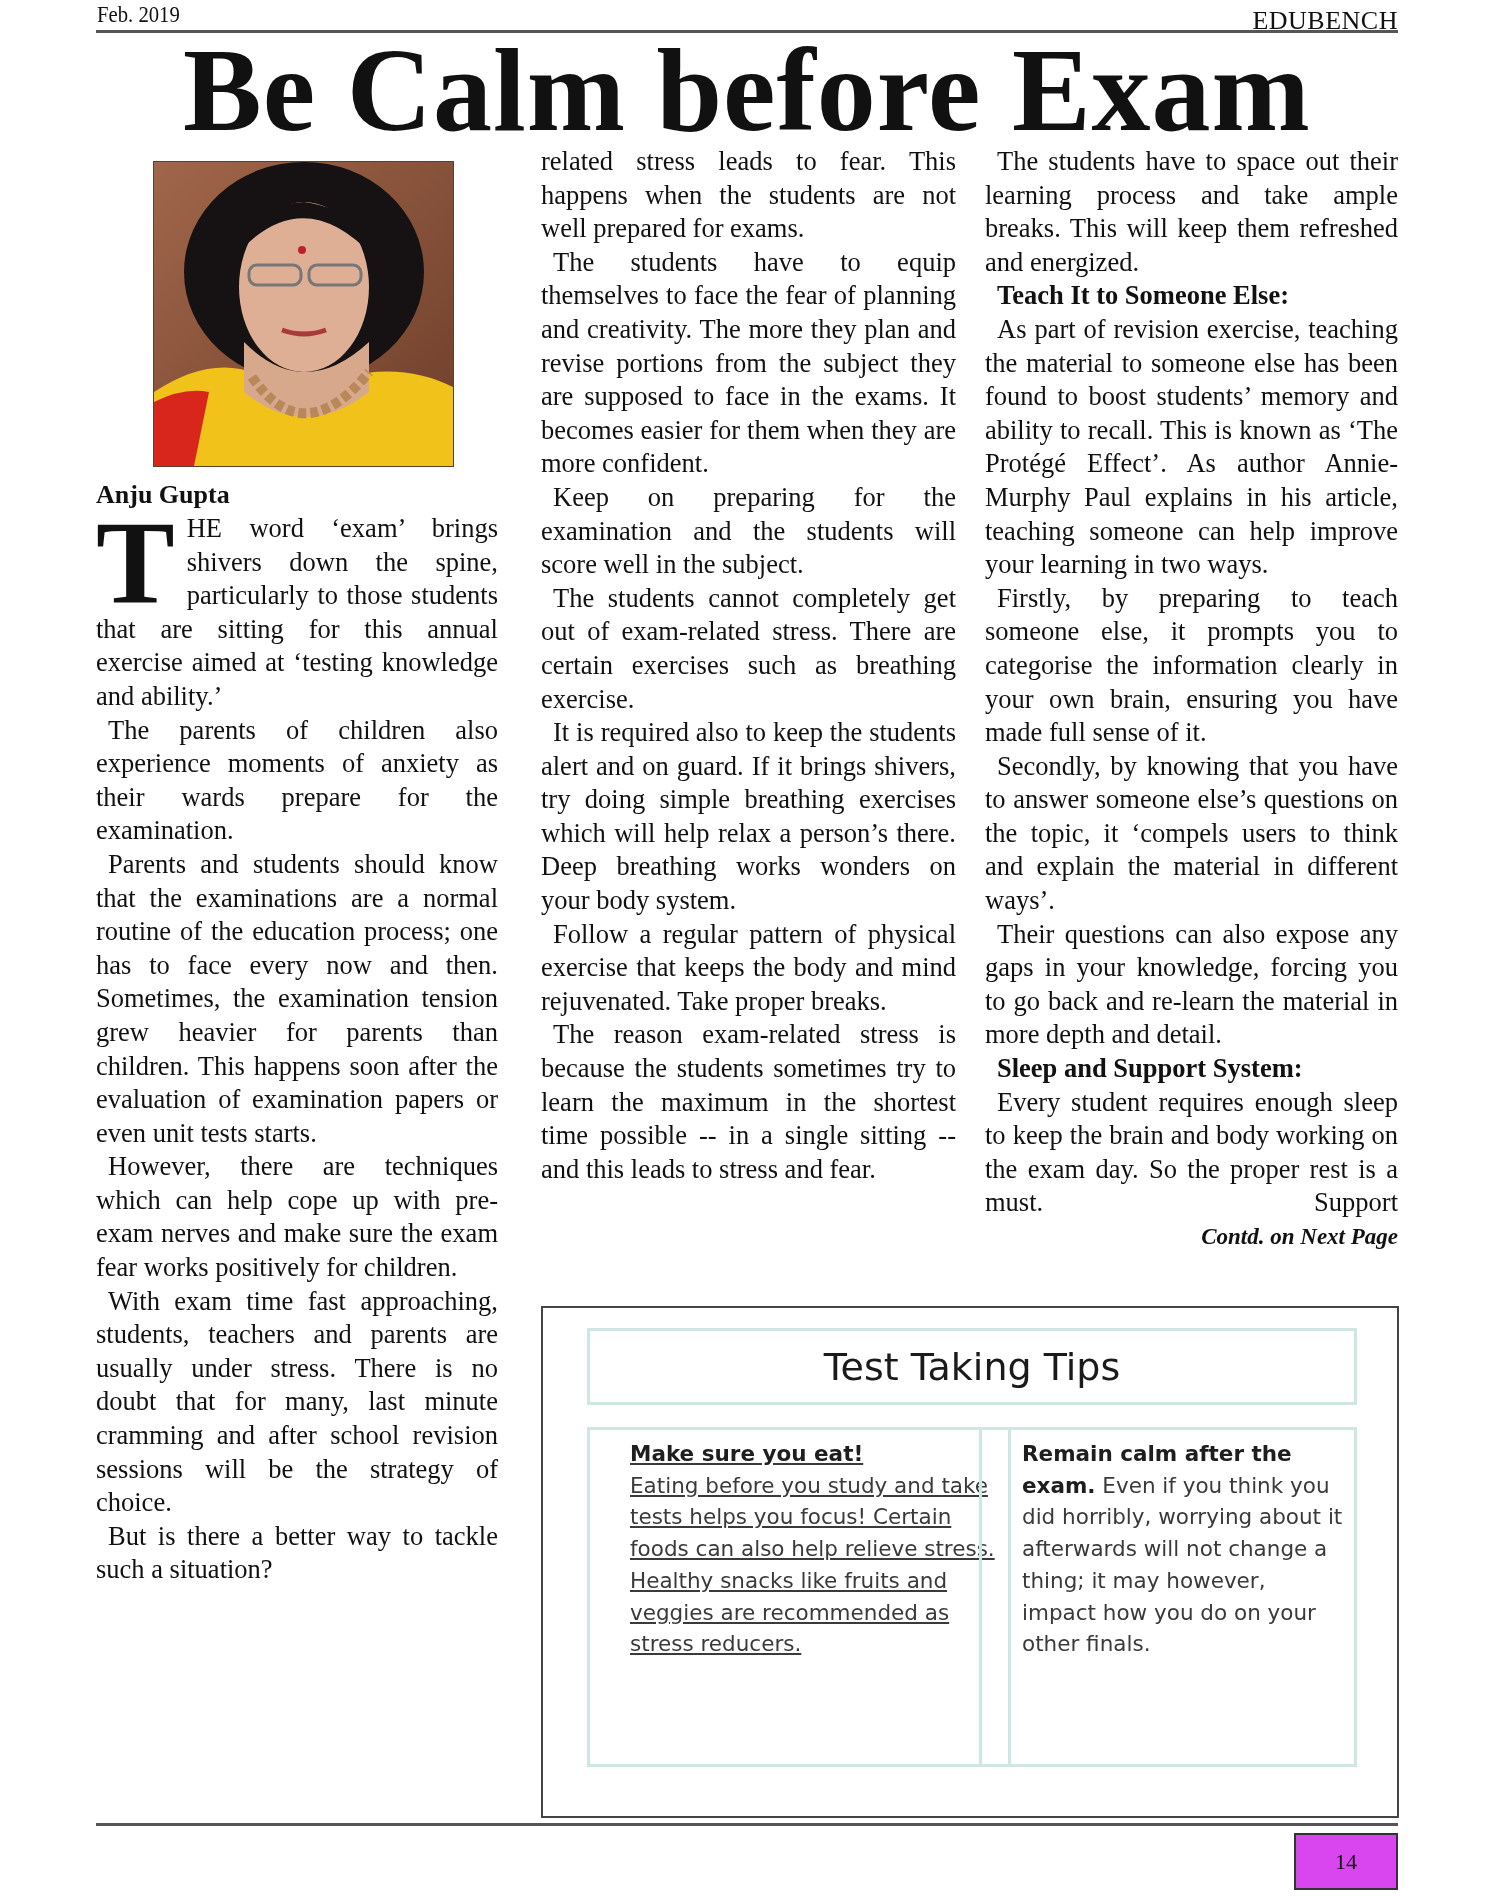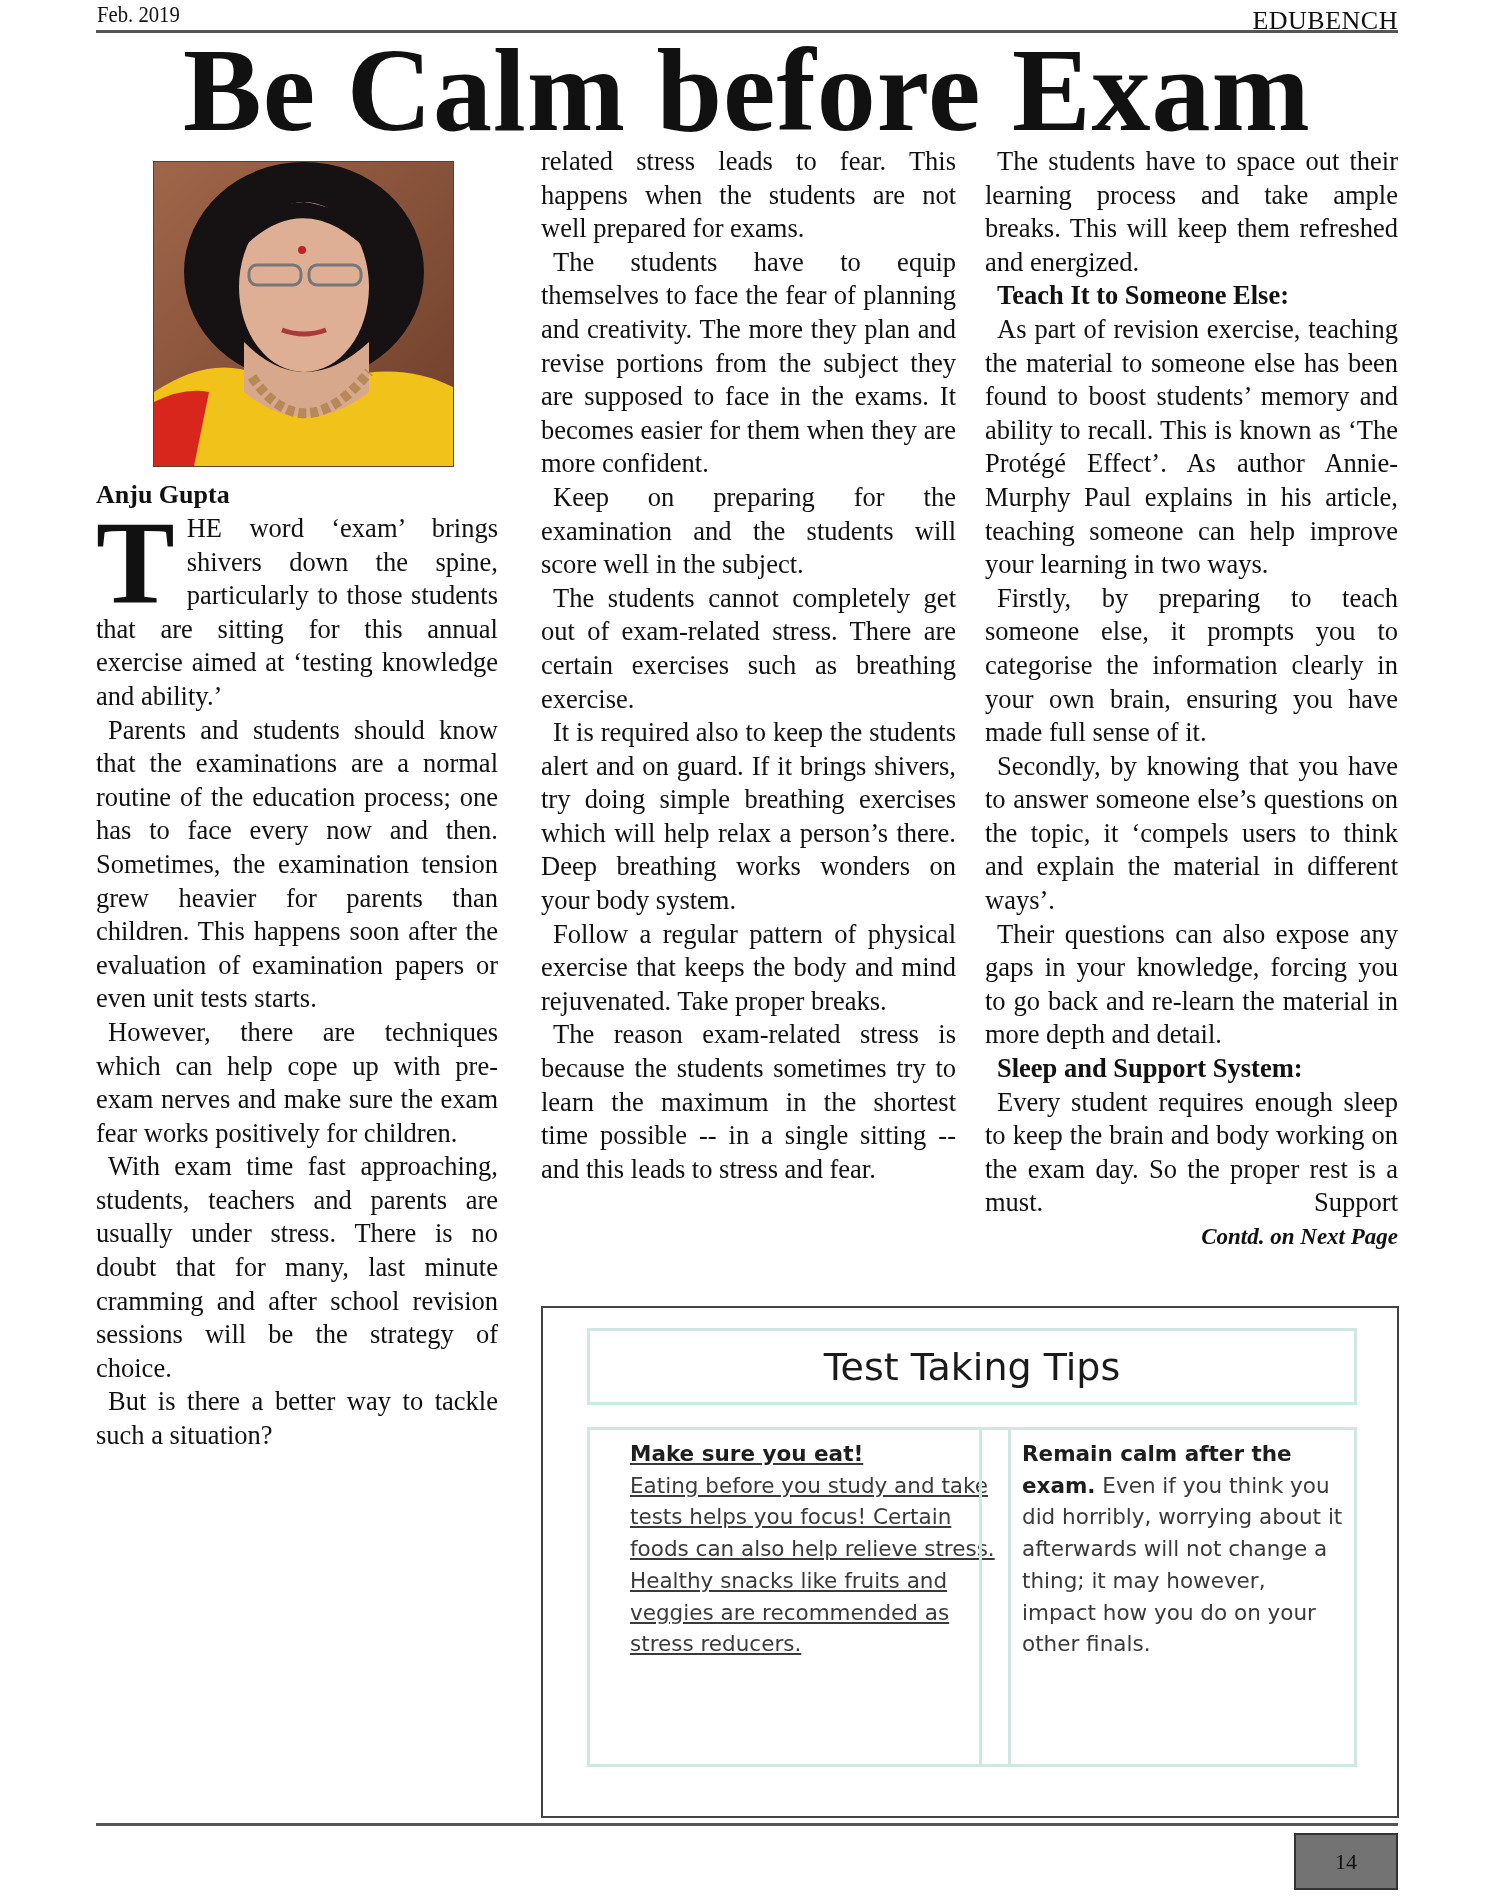--- a/index.html
+++ b/index.html
@@ -19,21 +19,21 @@
   .byline { position:absolute; left:96px; top:480px; font-size:26px; font-weight:bold; }
   .dropcap { float:left; font-size:118px; line-height:92px; font-weight:bold; margin:6px 12px 0 0; height:92px; }
   .contd { text-align:right; font-style:italic; font-weight:bold; font-size:23px; }
   .tips-frame { position:absolute; left:541px; top:1306px; width:858px; height:512px; border:2px solid #444; box-sizing:border-box; background:#fff; }
   .tips-title-box { position:absolute; left:44px; top:20px; width:770px; height:77px; border:3px solid #cfe7e3; box-sizing:border-box; display:flex; align-items:center; justify-content:center; font-family:"DejaVu Sans", sans-serif; font-size:38px; color:#1a1a1a; transform:none; }
   .tip-card { position:absolute; top:119px; height:340px; border:3px solid #cfe7e3; box-sizing:border-box; font-family:"DejaVu Sans", sans-serif; font-size:21.5px; line-height:31.7px; color:#3a3a3a; padding:8px 10px 0 40px; }
   .tip-card b { color:#1e1e1e; }
   .tip-left { left:44px; width:424px;text-decoration:underline; }
   .tip-right { left:436px; width:378px; }
   .rule-bottom { position:absolute; left:96px; width:1302px; top:1823px; height:3px; background:#555; }
-  .page-num { position:absolute; left:1294px; top:1833px; width:104px; height:57px; border:2px solid #333; box-sizing:border-box; background:#737373; display:flex; align-items:center; justify-content:center; font-size:22px; }
+  .page-num { position:absolute; left:1294px; top:1833px; width:104px; height:57px; border:2px solid #333; box-sizing:border-box; background:#d946ef; display:flex; align-items:center; justify-content:center; font-size:22px; }
 </style>
 </head>
 <body>
 
 <div class="hdr-date">Feb. 2019</div>
 <div class="hdr-brand">EDUBENCH</div>
 <div class="rule-top"></div>
 
 <h1 class="headline" style="margin:0;">Be Calm before Exam</h1>
 
@@ -57,20 +57,21 @@
     <rect x="155" y="103" width="52" height="20" rx="8" fill="none" stroke="#777" stroke-width="3"></rect>
     <path d="M128 168 Q 150 176 172 168" stroke="#a83a3a" stroke-width="5" fill="none"></path>
     <path d="M98 215 Q 150 290 215 210" stroke="#b88858" stroke-width="10" fill="none" stroke-dasharray="8 4"></path>
   </svg>
 </div>
 
 <div class="byline">Anju Gupta</div>
 
 <div class="col col-left" style="top:512px;">
   <p class="noind"><span class="dropcap">T</span><span>HE word ‘exam’ brings shivers down the spine, particularly to those students that are sitting for this annual exercise aimed at ‘testing knowledge and ability.’</span></p>
+  <p>The parents of children also experience moments of anxiety as their wards prepare for the examination.</p>
   <p>Parents and students should know that the examinations are a normal routine of the education process; one has to face every now and then. Sometimes, the examination tension grew heavier for parents than children. This happens soon after the evaluation of examination papers or even unit tests starts.</p>
   <p>However, there are techniques which can help cope up with pre-exam nerves and make sure the exam fear works positively for children.</p>
   <p>With exam time fast approaching, students, teachers and parents are usually under stress. There is no doubt that for many, last minute cramming and after school revision sessions will be the strategy of choice.</p>
   <p>But is there a better way to tackle such a situation?</p>
 </div>
 
 <div class="col col-mid">
   <p class="noind">related stress leads to fear. This happens when the students are not well prepared for exams.</p>
   <p>The students have to equip themselves to face the fear of planning and creativity. The more they plan and revise portions from the subject they are supposed to face in the exams. It becomes easier for them when they are more confident.</p>
   <p>Keep on preparing for the examination and the students will score well in the subject.</p>

